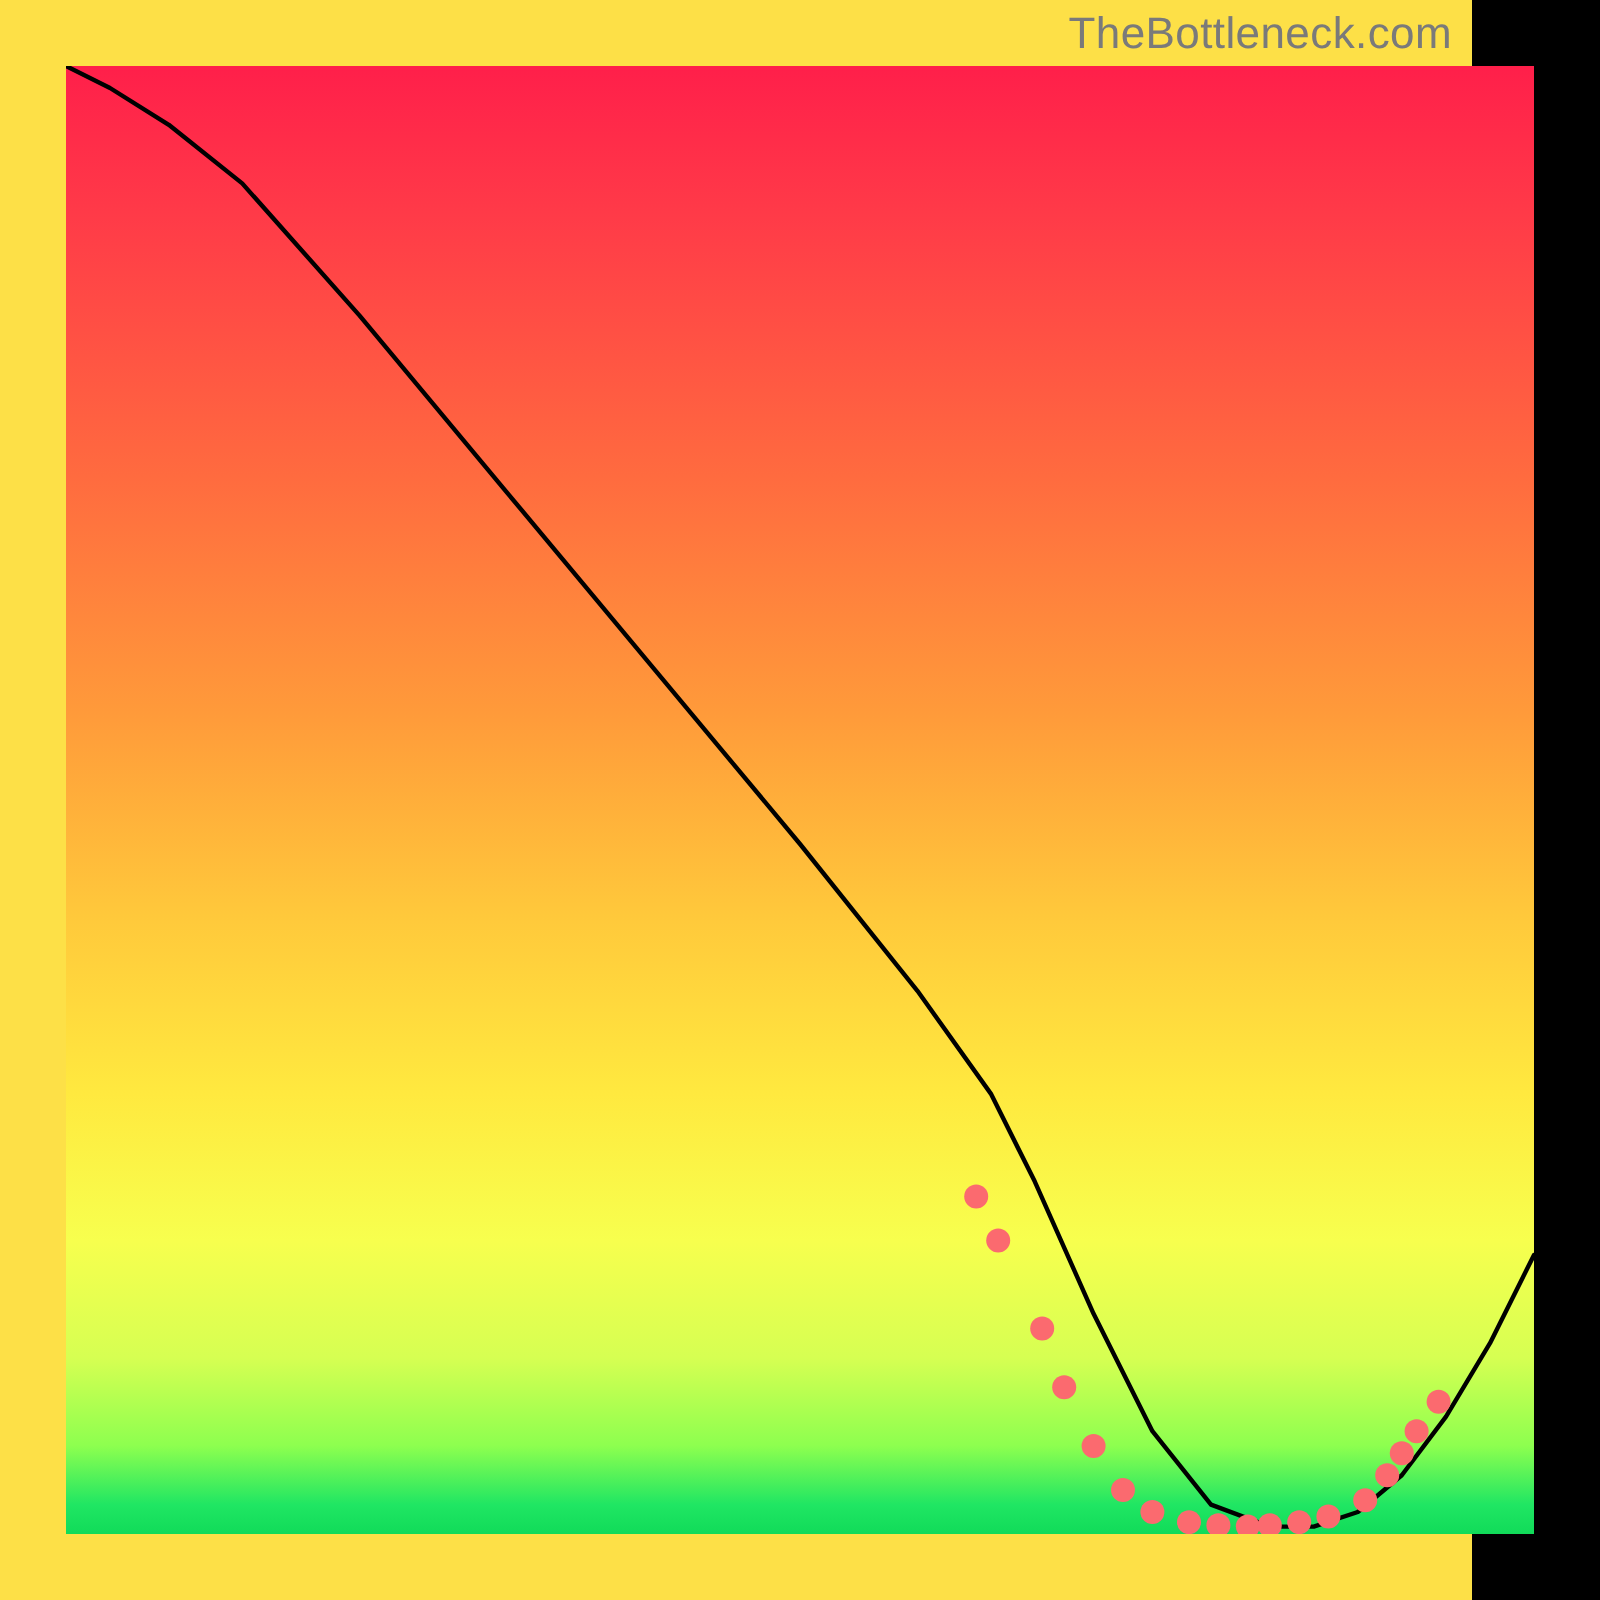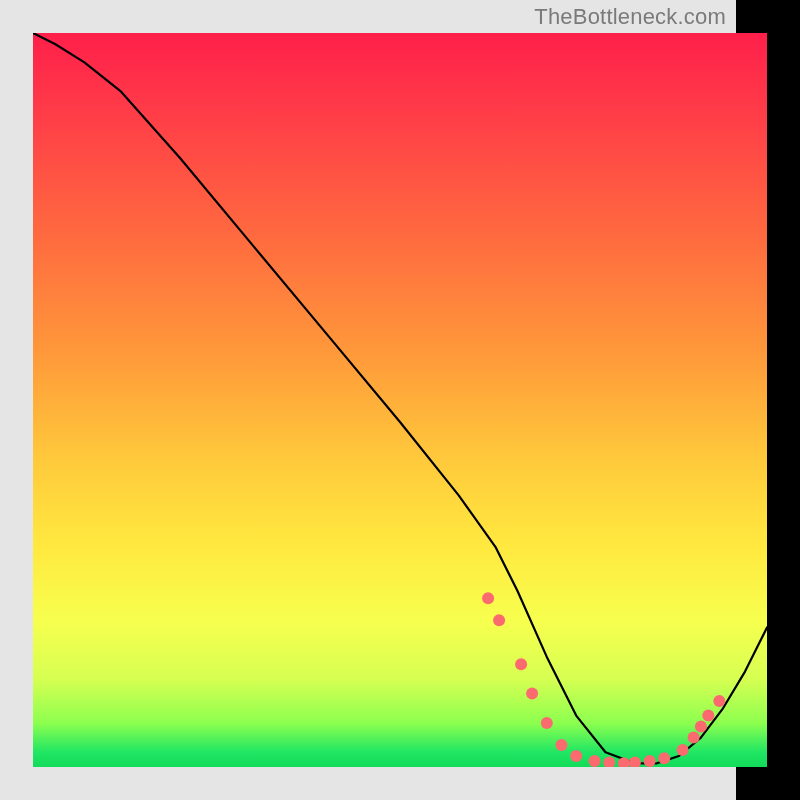--- a/index.html
+++ b/index.html
@@ -8,21 +8,21 @@
     width: 800px;
     height: 800px;
     background: #000;
     overflow: hidden;
     font-family: Arial, Helvetica, sans-serif;
   }
   .frame {
     position: relative;
     width: 736px;
     height: 800px;
-    background: #e5e5e5;
+    background: #fde047;
   }
   .watermark {
     position: absolute;
     top: 4px;
     right: 10px;
     color: #7a7a7a;
     font-size: 22px;
     font-weight: 500;
     letter-spacing: 0.2px;
     z-index: 10;

